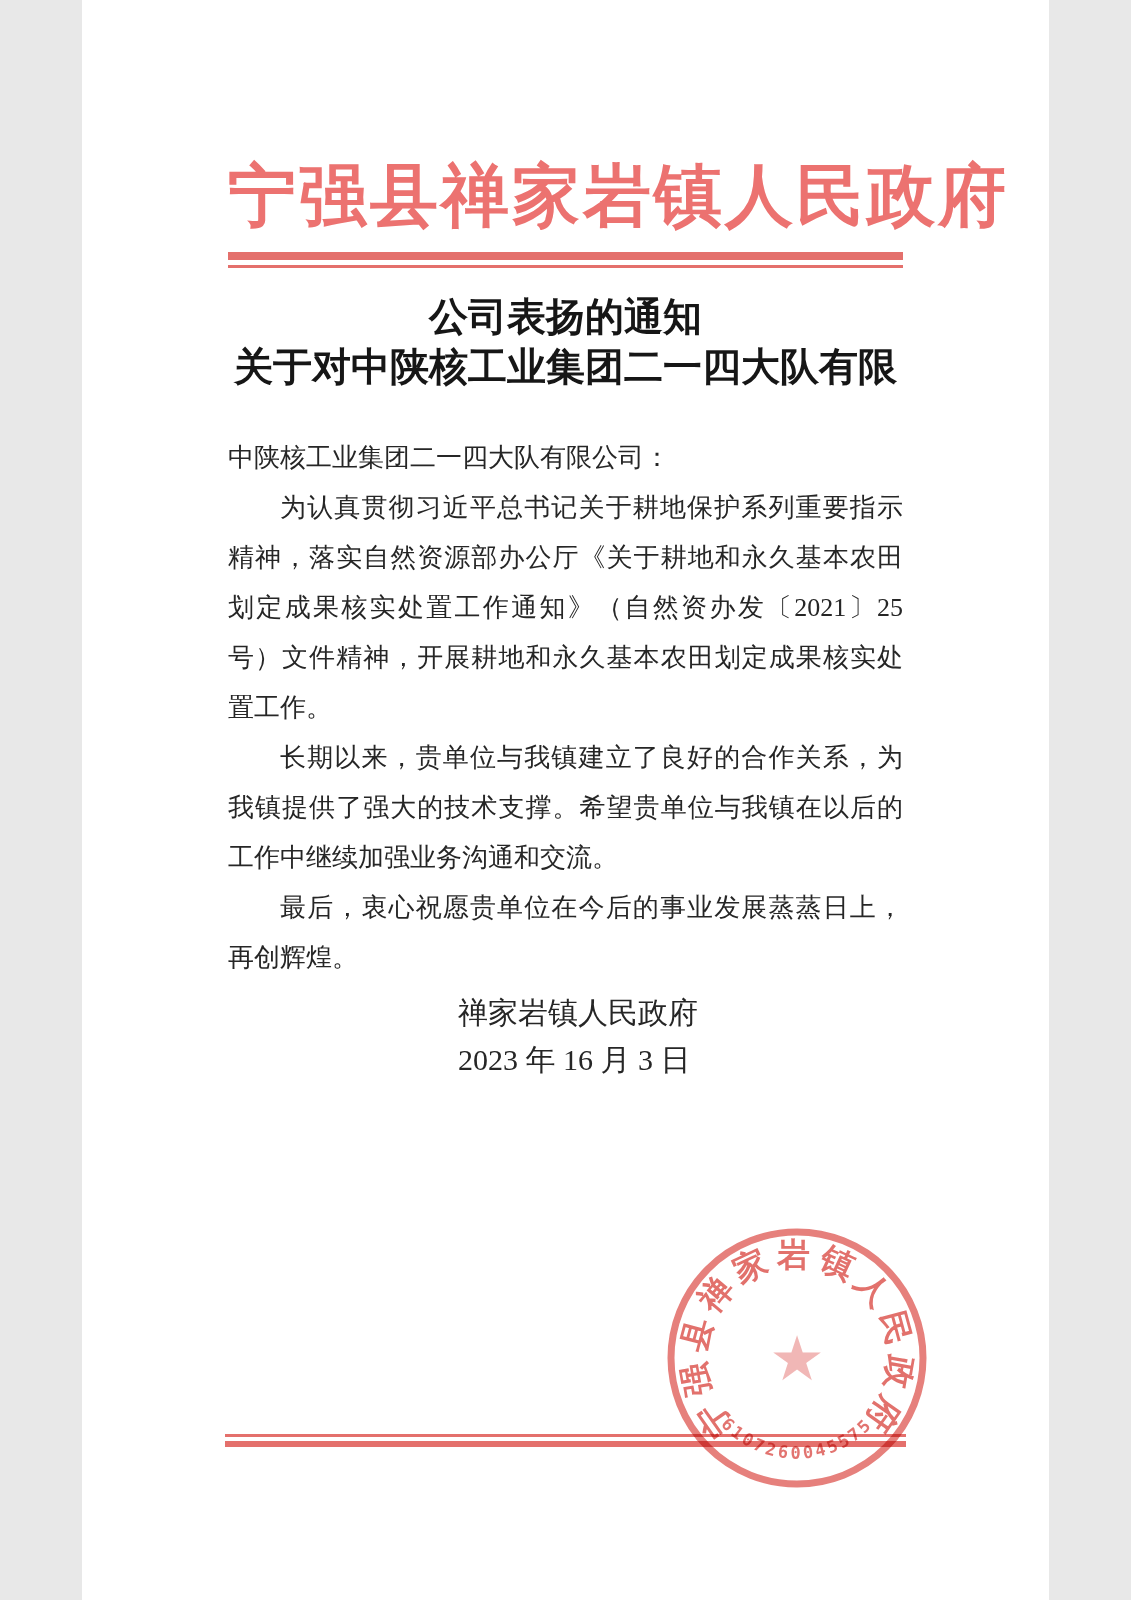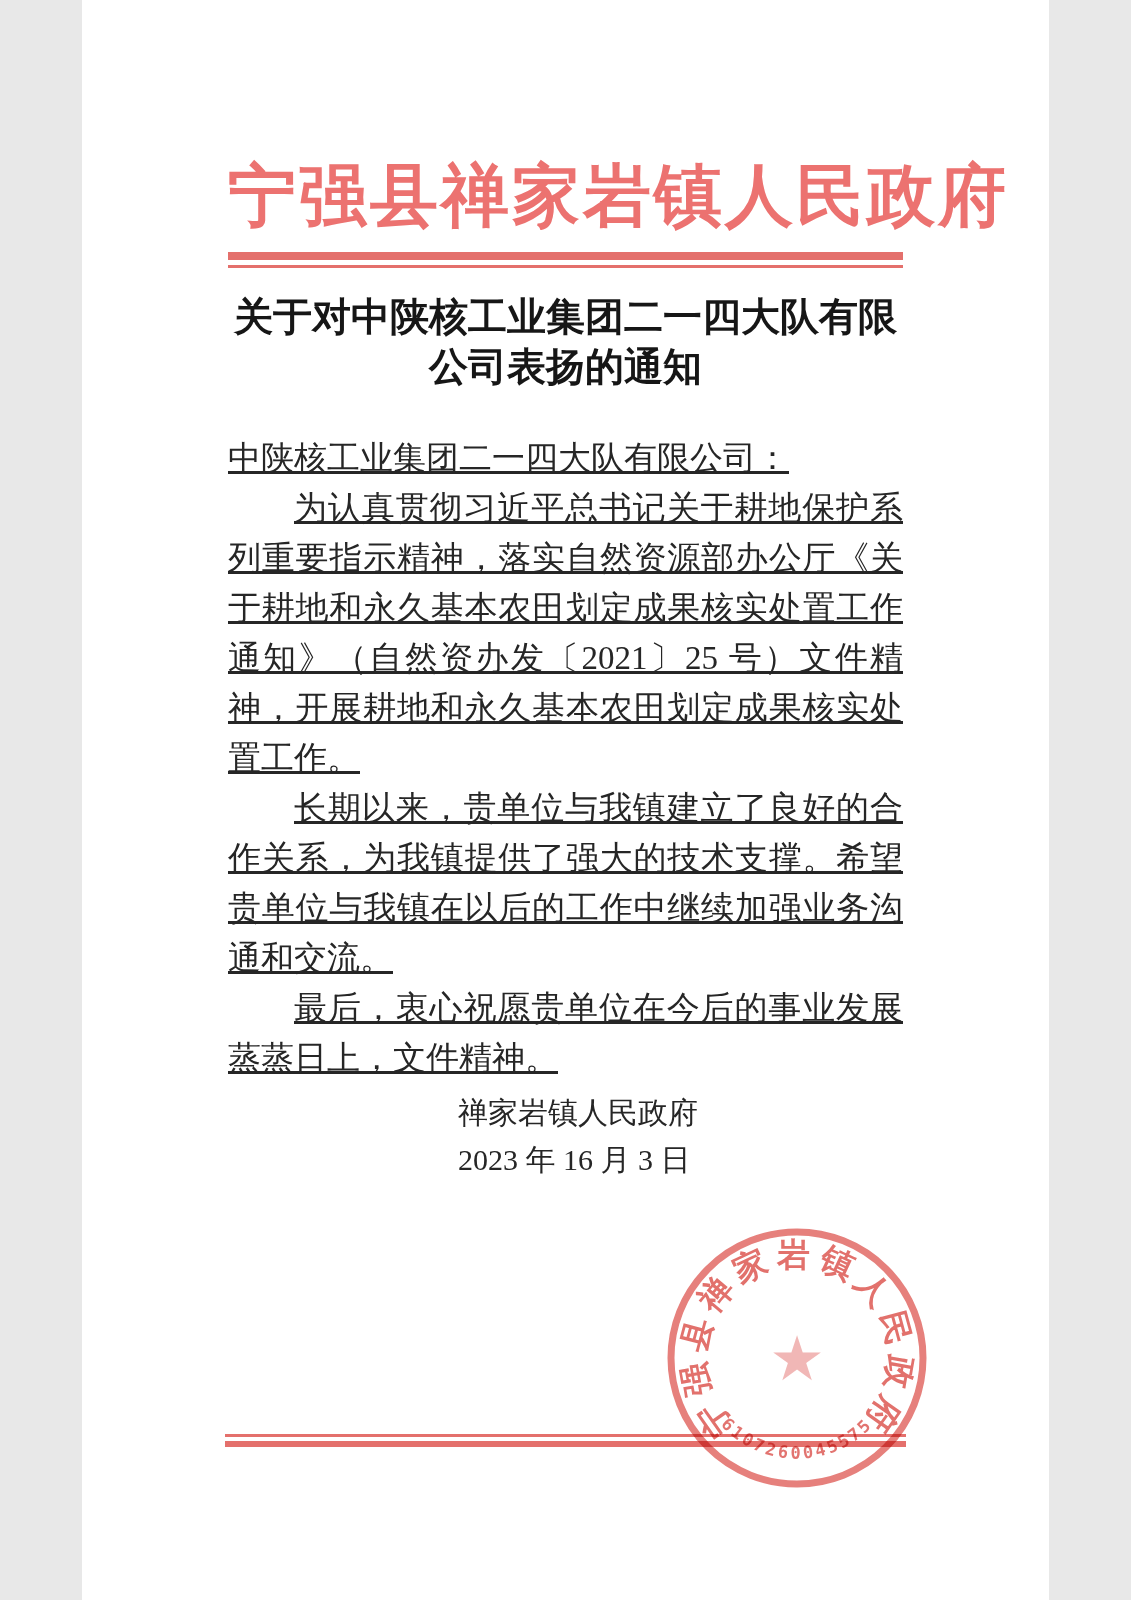--- a/index.html
+++ b/index.html
@@ -36,25 +36,24 @@
     text-align: center;
     font-size: 39px;
     font-weight: 700;
     line-height: 1.3;
     color: #161616;
   }
 
   
   .body-text {
     margin-top: 40px;
-    font-size: 33px;
+    font-size: 26px;
     line-height: 50px;
     text-align: justify;
     color: #262626;
-    text-decoration: underline;
   }
   .body-text p { margin: 0; text-indent: 2em; }
   .body-text p.salutation { text-indent: 0; }
 
   
   .signature {
     width: 340px;
     margin: 6px 105px 0 auto;
     font-size: 30px;
     line-height: 47px;
@@ -86,29 +85,29 @@
   <div class="content">
 
     <div class="letterhead">宁强县禅家岩镇人民政府</div>
 
     <div class="rule-top">
       <div class="thick"></div>
       <div class="thin"></div>
     </div>
 
     <div class="doc-title">
+      <div>公司表扬的通知</div>
       <div>关于对中陕核工业集团二一四大队有限</div>
-      <div>公司表扬的通知</div>
     </div>
 
     <div class="body-text">
       <p class="salutation">中陕核工业集团二一四大队有限公司：</p>
       <p>为认真贯彻习近平总书记关于耕地保护系列重要指示精神，落实自然资源部办公厅《关于耕地和永久基本农田划定成果核实处置工作通知》（自然资办发〔2021〕25 号）文件精神，开展耕地和永久基本农田划定成果核实处置工作。</p>
       <p>长期以来，贵单位与我镇建立了良好的合作关系，为我镇提供了强大的技术支撑。希望贵单位与我镇在以后的工作中继续加强业务沟通和交流。</p>
-      <p>最后，衷心祝愿贵单位在今后的事业发展蒸蒸日上，文件精神。</p>
+      <p>最后，衷心祝愿贵单位在今后的事业发展蒸蒸日上，再创辉煌。</p>
     </div>
 
     <div class="signature">
       <div>禅家岩镇人民政府</div>
       <div>2023 年 16 月 3 日</div>
     </div>
 
   </div>
 
   <div class="rule-bottom">

